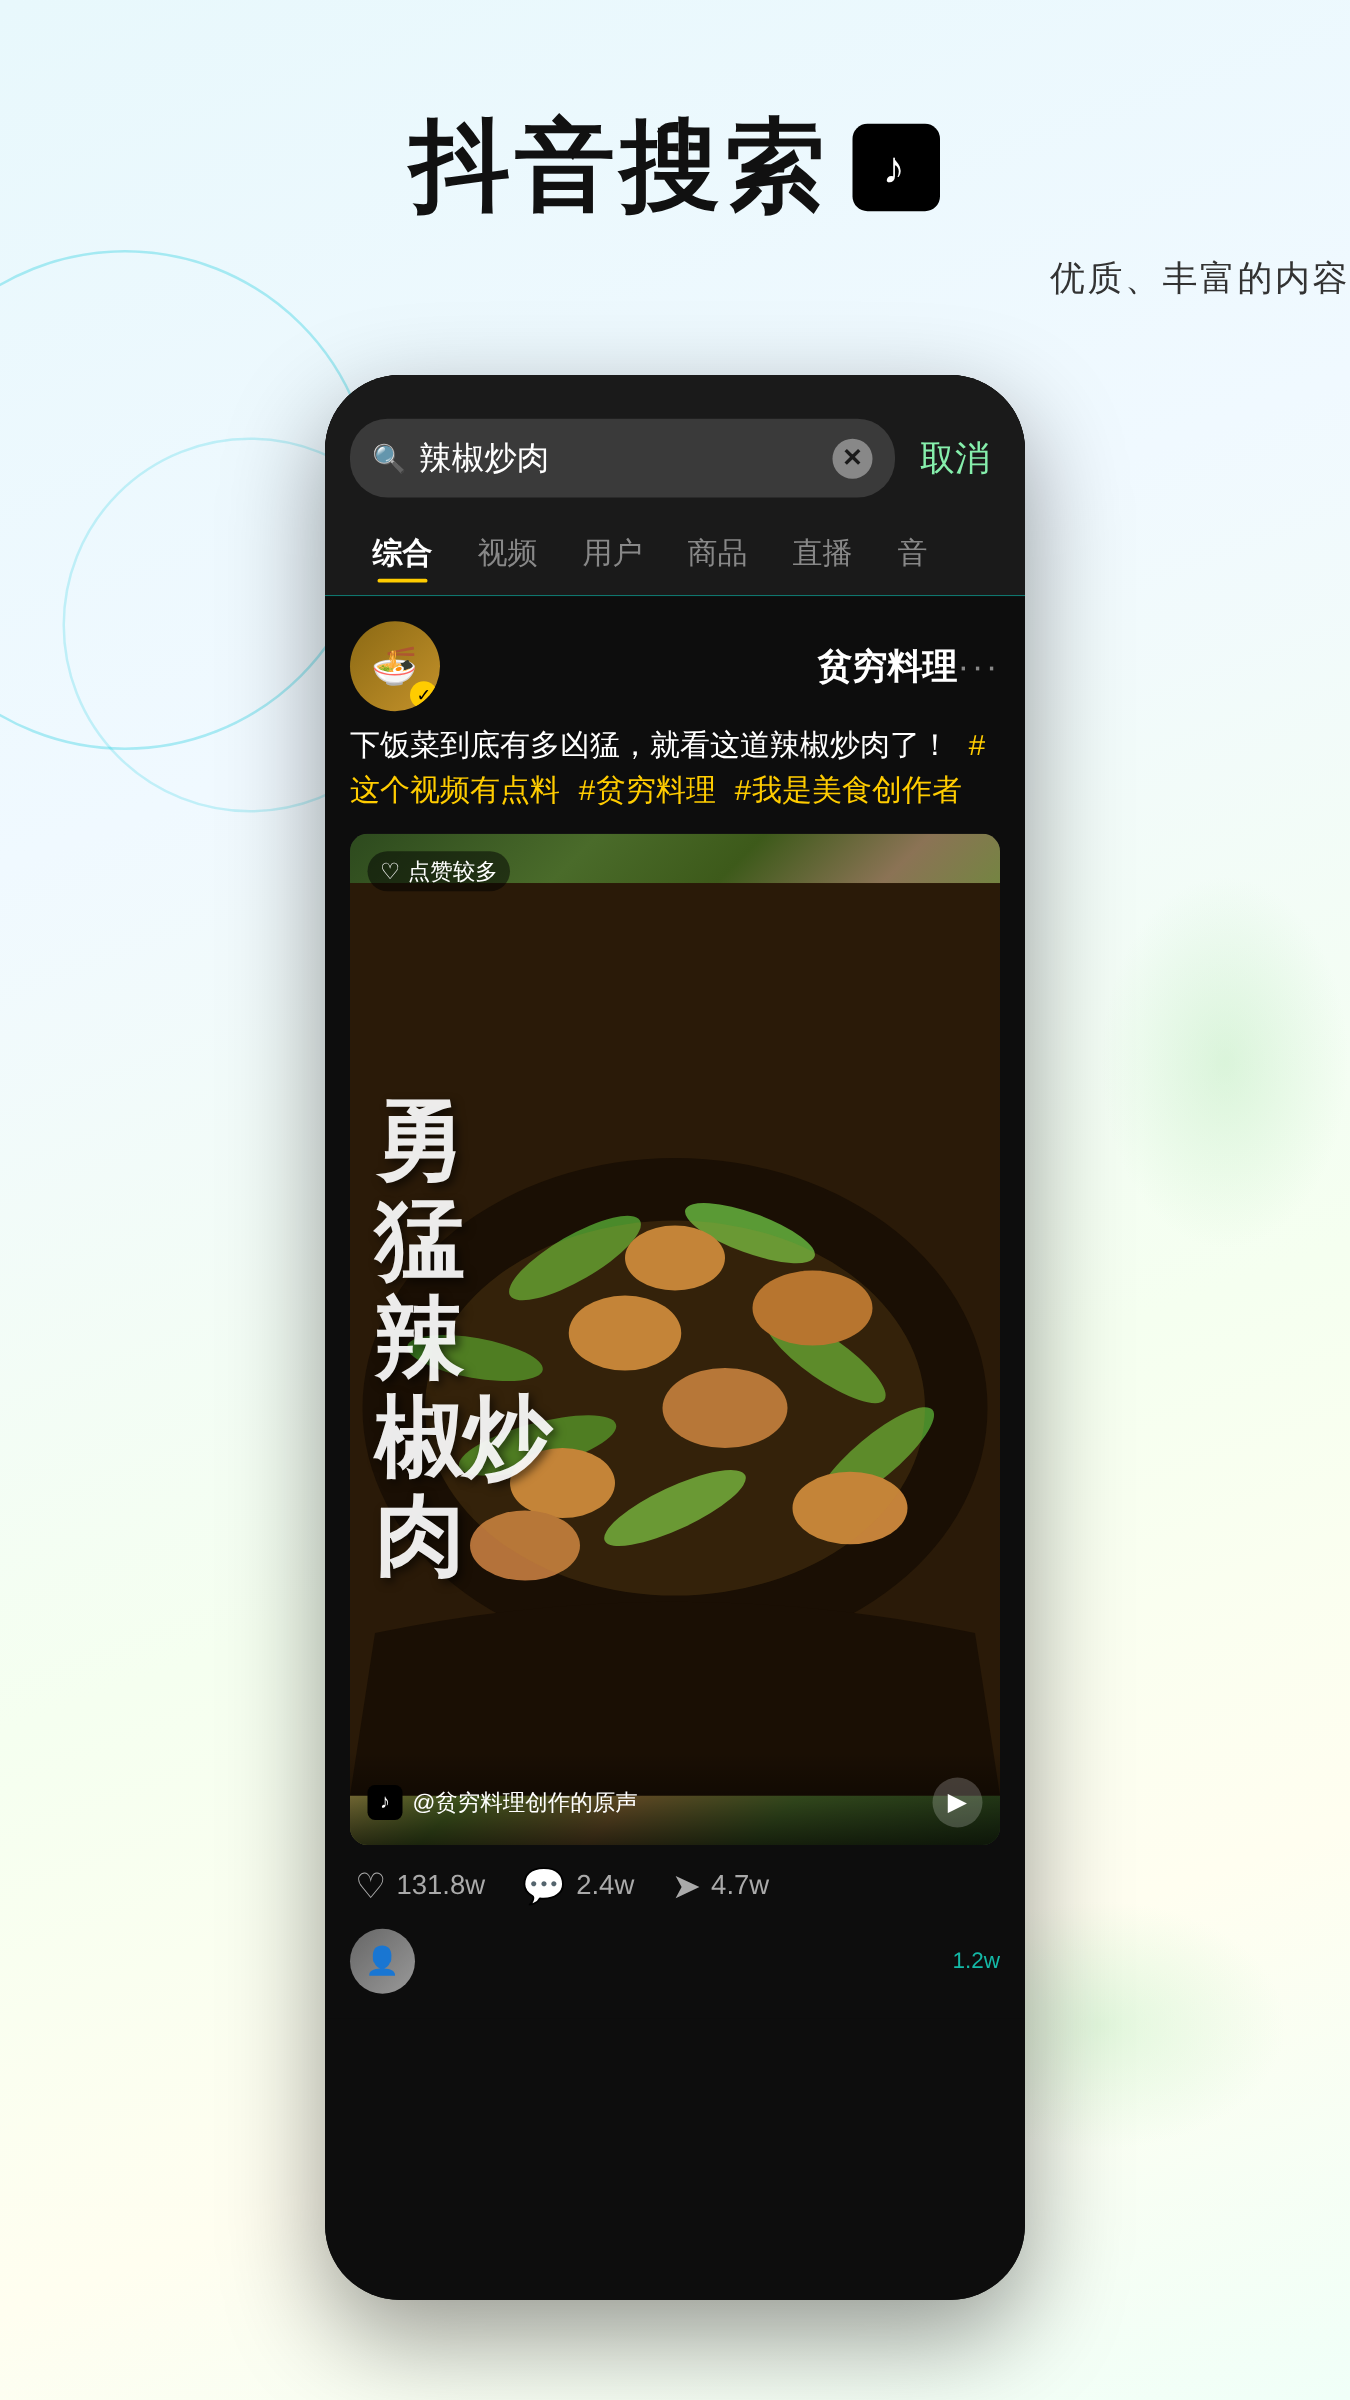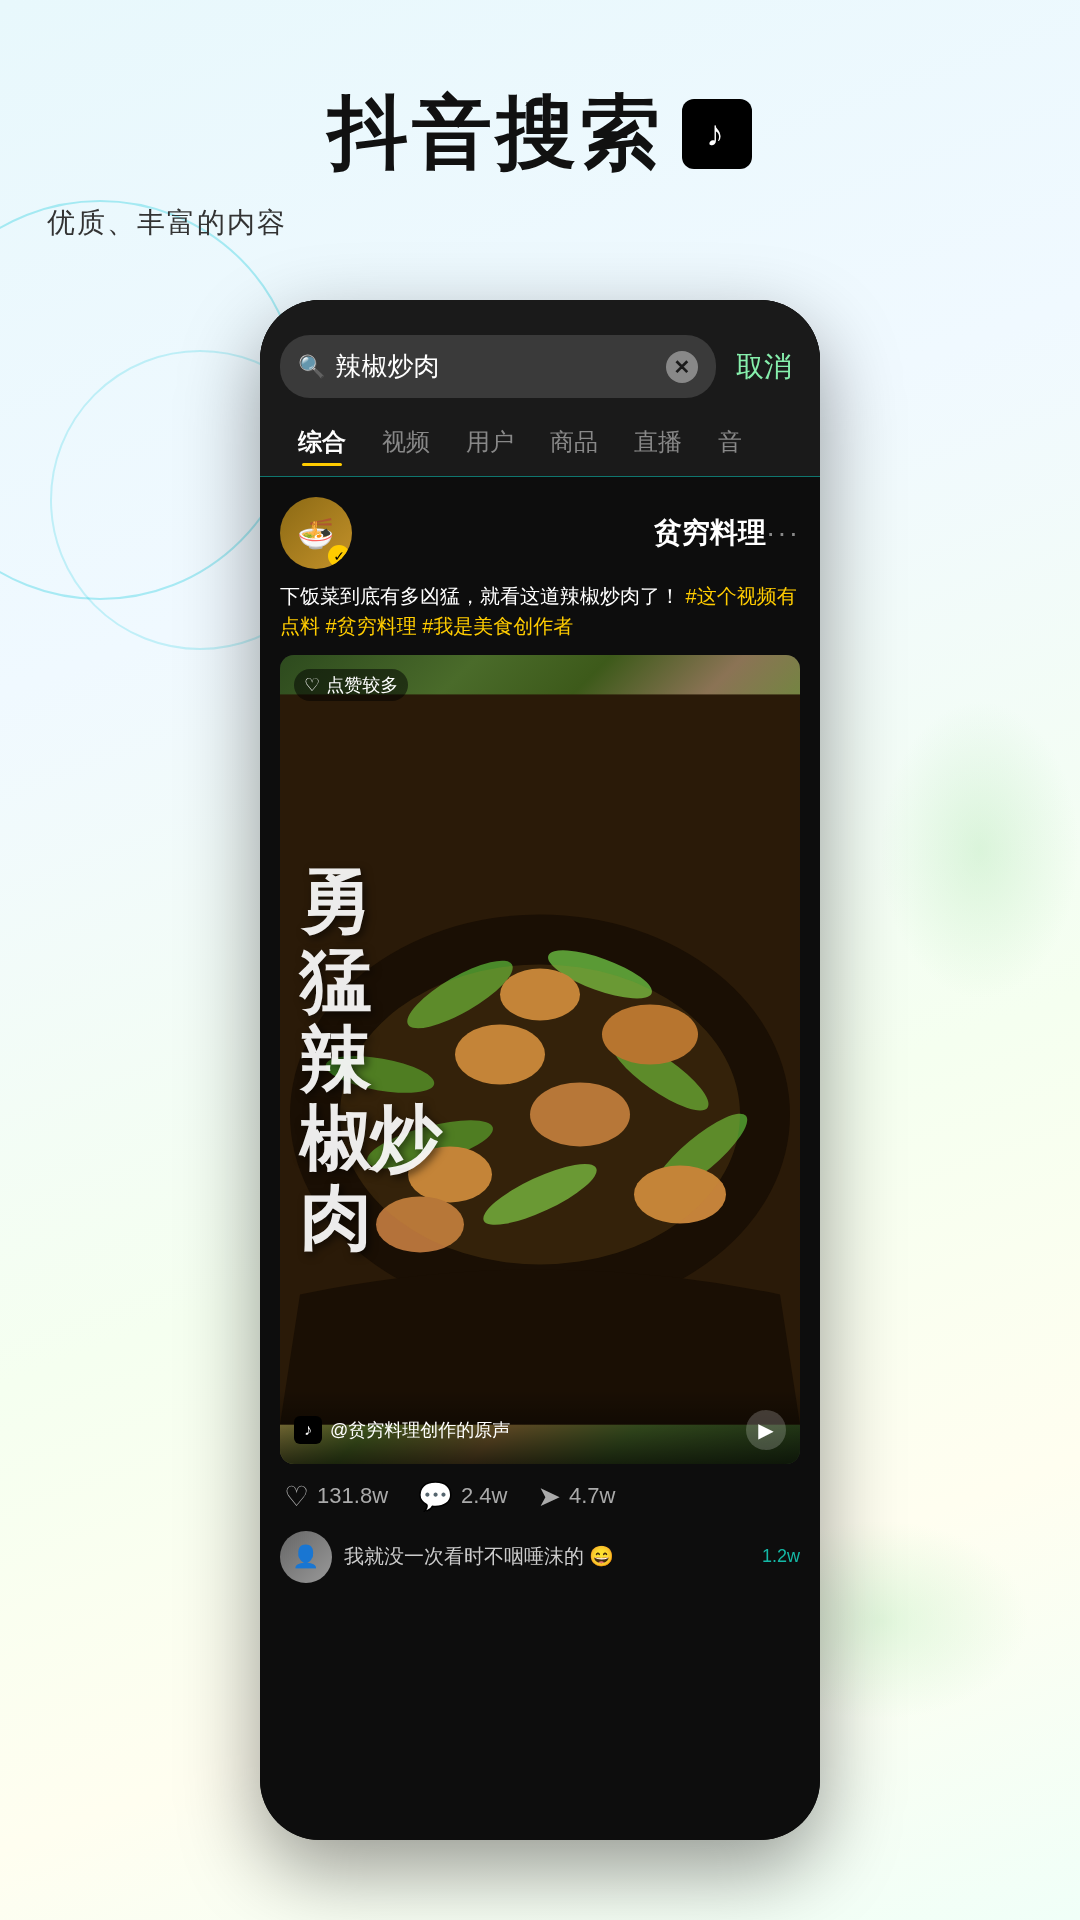--- a/index.html
+++ b/index.html
@@ -42,21 +42,21 @@
     .bg-blob-bottom {
       position: absolute;
       width: 300px;
       height: 200px;
       background: radial-gradient(ellipse, rgba(200, 240, 200, 0.5) 0%, transparent 70%);
       right: 50px;
       bottom: 200px;
     }
 
     .header-section {
-      text-align: left;
+      text-align: right;
       padding-top: 80px;
       padding-bottom: 20px;
       position: relative;
       z-index: 2;
     }
 
     .main-title {
       font-size: 80px;
       font-weight: 900;
       color: #111;
@@ -254,23 +254,24 @@
 
     .more-btn {
       color: #888;
       font-size: 28px;
       letter-spacing: 2px;
     }
 
     
     .post-text {
       color: #fff;
-      font-size: 20px;
+      font-size: 24px;
       line-height: 1.5;
       margin-bottom: 14px;
+      font-family: Liberation Mono, monospace;
     }
 
     .post-text .highlight {
       color: #ffcc00;
     }
 
     
     .video-thumb {
       width: 100%;
       border-radius: 14px;
@@ -576,21 +577,20 @@
           </div>
           <div class="interact-item">
             <span class="interact-icon">➤</span>
             <span>4.7w</span>
           </div>
         </div>
 
         <div class="comment-preview">
           <div class="comment-avatar">👤</div>
           <div class="comment-content">
-            <div class="comment-text">我就没一次看时不咽唾沫的 😄</div>
           </div>
           <div class="comment-likes">1.2w</div>
         </div>
 
       </div>
     </div>
   </div>
 </div>
 
 </body></html>

